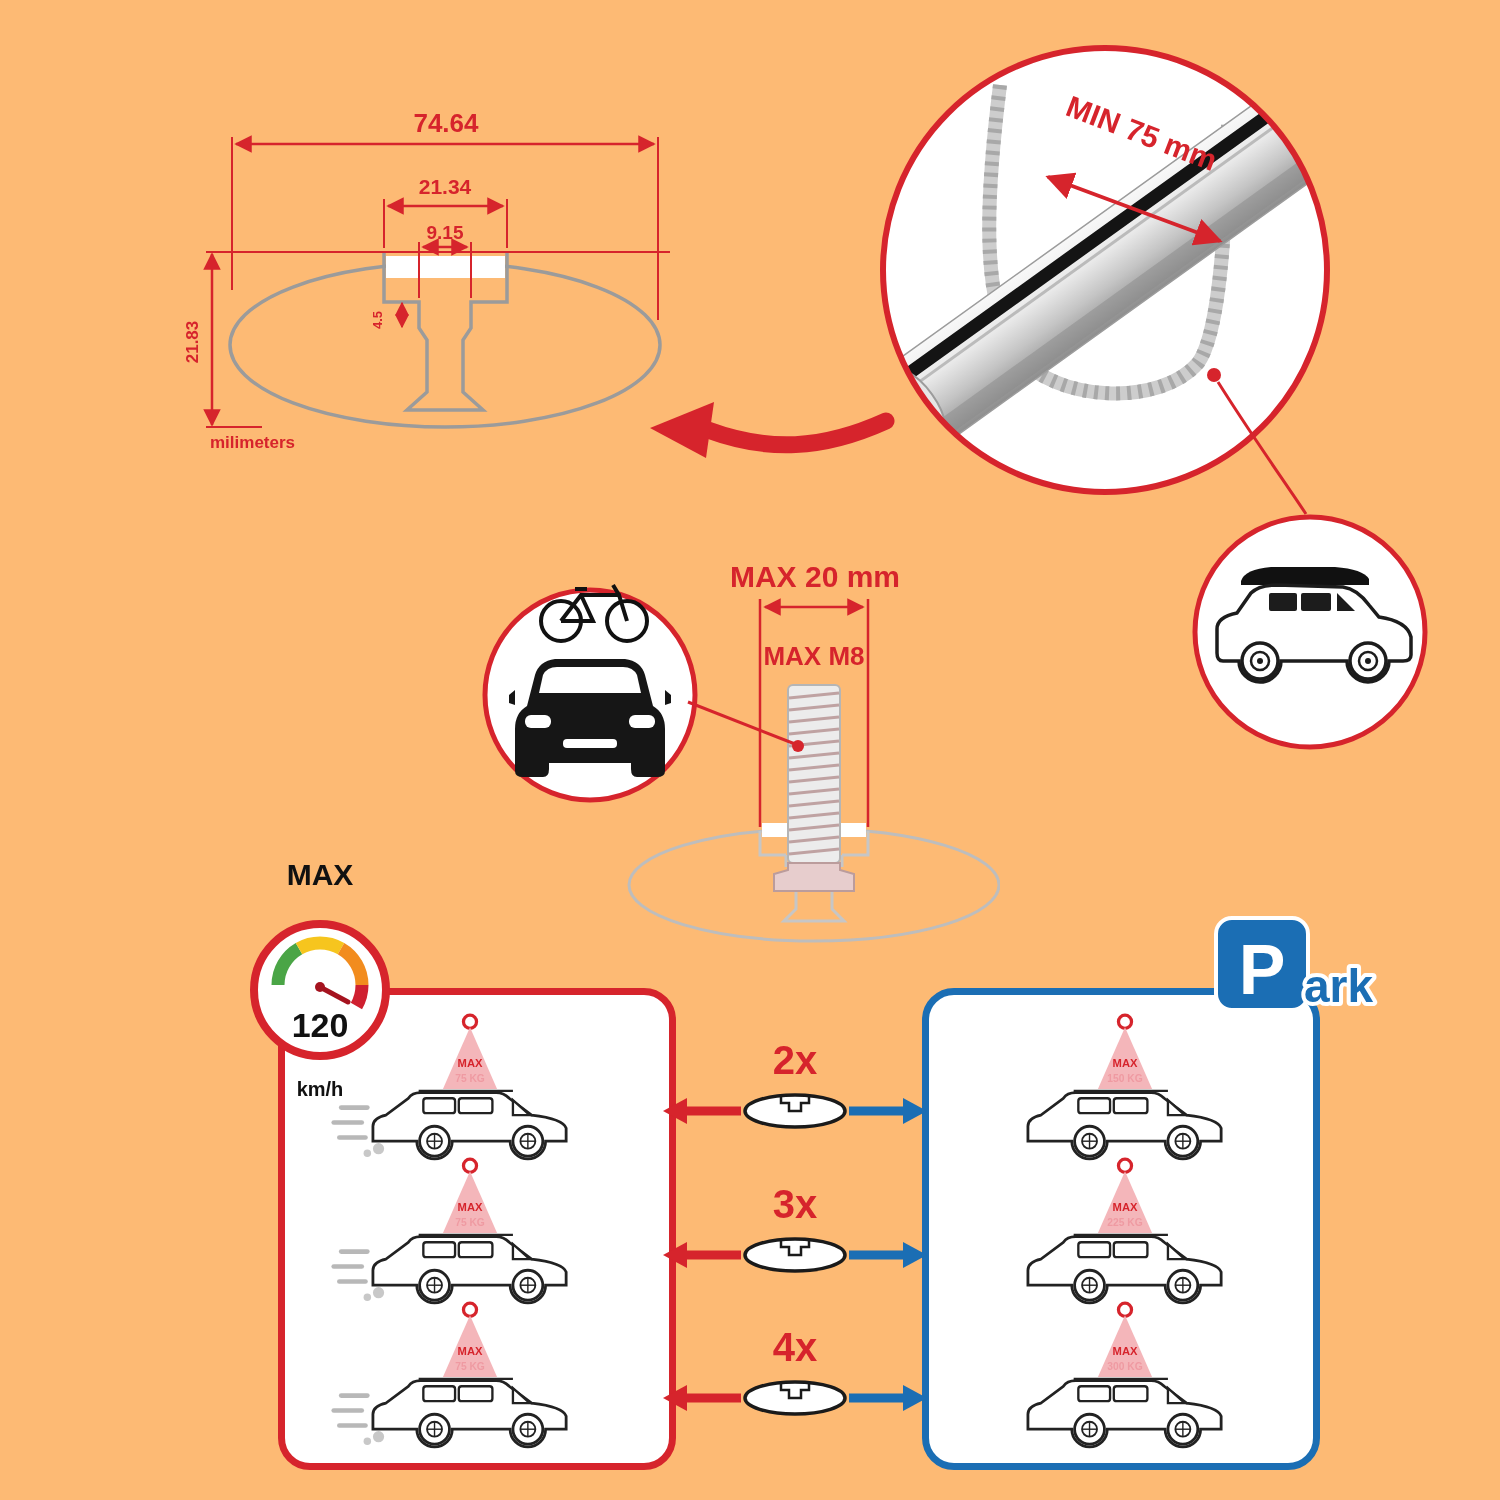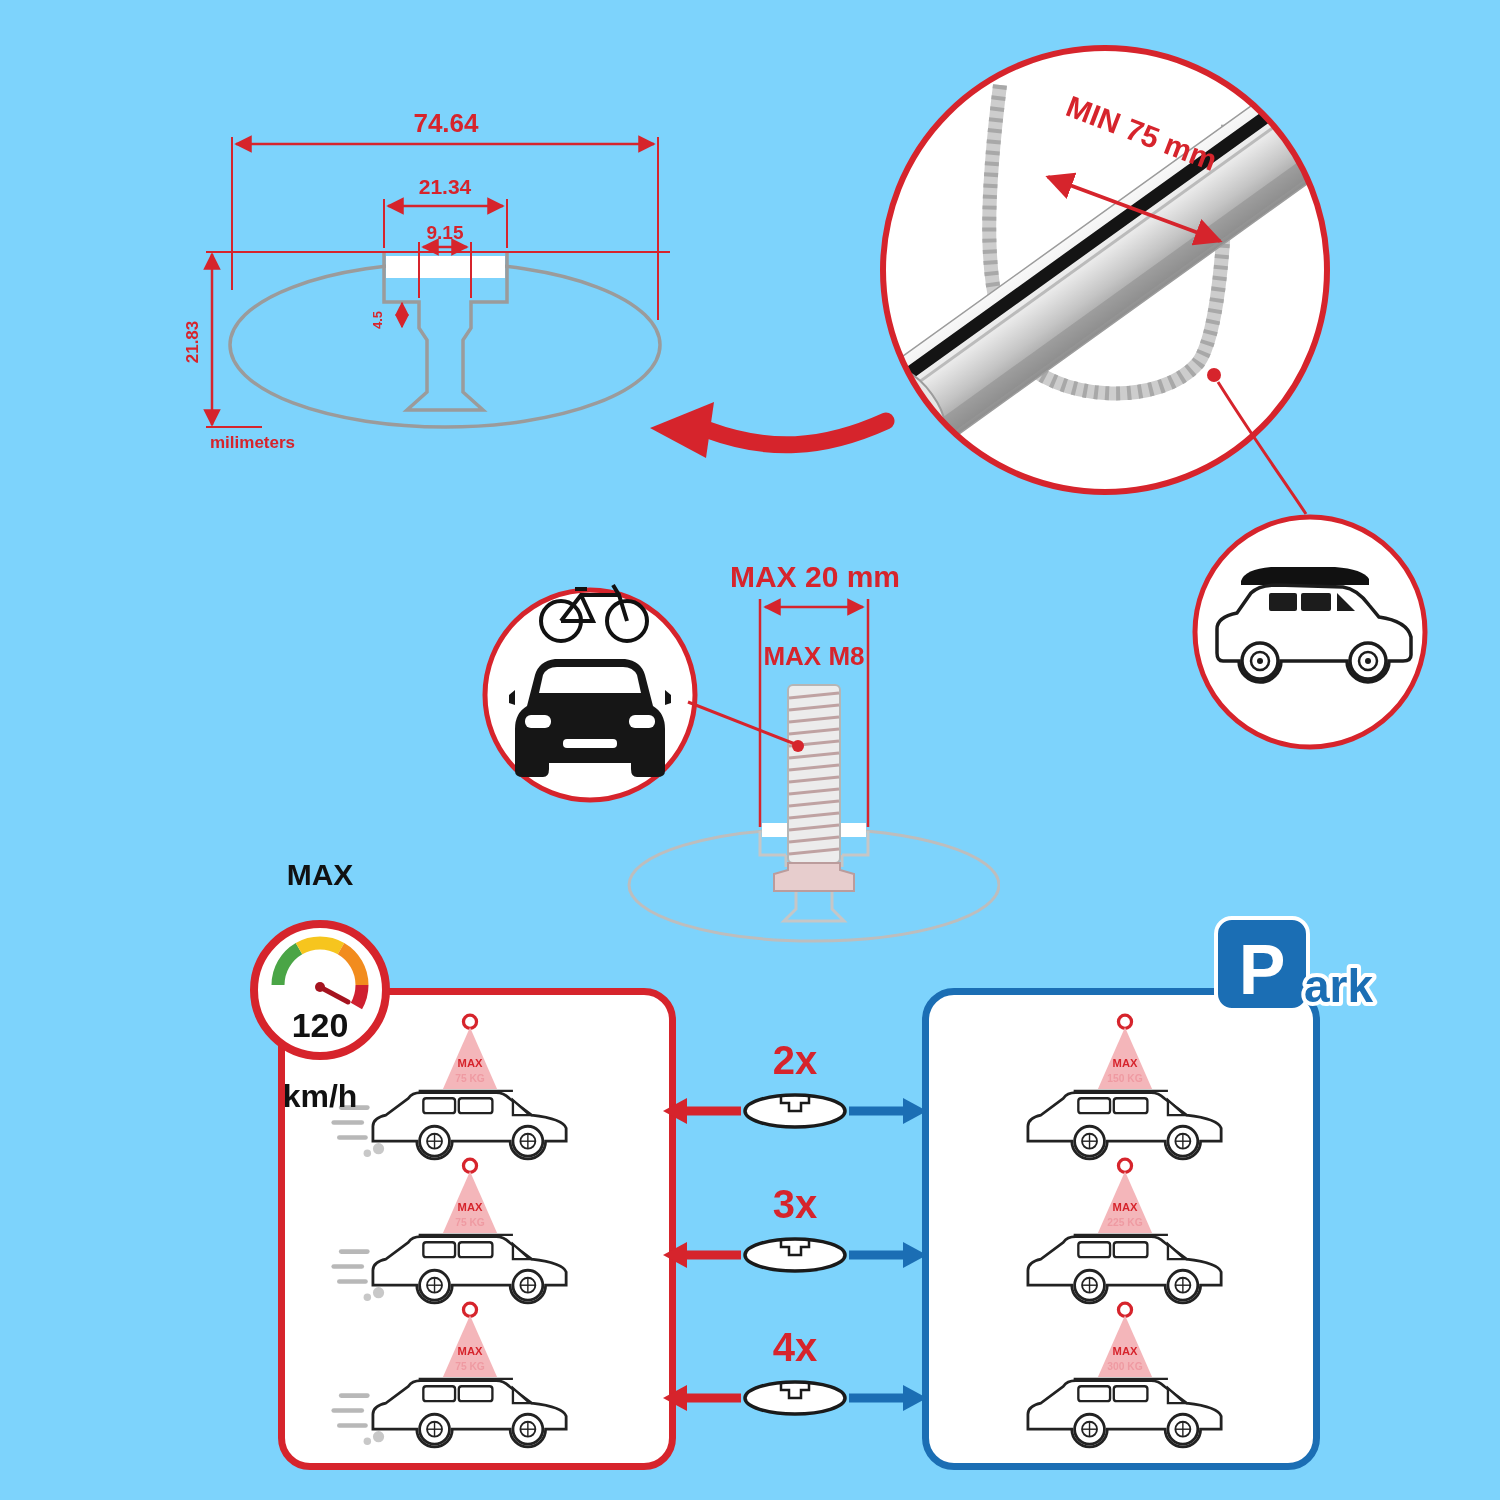--- a/index.html
+++ b/index.html
@@ -1,16 +1,16 @@
 <!DOCTYPE html>
 <html><head>
 <meta charset="utf-8">
 <style>
   html,body{margin:0;padding:0;background:#fff}
-  #canvas{position:relative;width:1500px;height:1500px;background:#7dd3fc;overflow:hidden;
+  #canvas{position:relative;width:1500px;height:1500px;background:#fdba74;overflow:hidden;
           font-family:"Liberation Sans",sans-serif}
   .abs{position:absolute}
   svg text{font-family:"Liberation Sans",sans-serif}
   .panel{position:absolute;width:384px;height:468px;border-radius:32px;background:#fff}
   .panel-red{border:7px solid #d6242c;left:278px;top:988px}
   .panel-blue{border:7px solid #1b6eb4;left:922px;top:988px}
   .lbl{position:absolute;font-weight:bold;color:#111;text-align:center}
 </style>
 </head>
 <body>
@@ -289,21 +289,21 @@
   <svg class="abs" style="left:235px;top:905px" width="170" height="170" viewBox="0 0 170 170">
     <circle cx="85" cy="85" r="66" fill="#fff" stroke="#d6242c" stroke-width="8"></circle>
     <path d="M43,80 A42,42 0 0 1 64,43.6" fill="none" stroke="#4aa546" stroke-width="13"></path>
     <path d="M64,43.6 A42,42 0 0 1 106,43.6" fill="none" stroke="#f6c51e" stroke-width="13"></path>
     <path d="M106,43.6 A42,42 0 0 1 127,80" fill="none" stroke="#f28c1e" stroke-width="13"></path>
     <path d="M127,80 A42,42 0 0 1 121.4,101" fill="none" stroke="#cf2030" stroke-width="13"></path>
     <line x1="85" y1="82" x2="113" y2="97" stroke="#a5131f" stroke-width="5" stroke-linecap="round"></line>
     <circle cx="85" cy="82" r="5" fill="#a5131f"></circle>
     <text x="85" y="132" text-anchor="middle" font-size="34" font-weight="bold" fill="#111">120</text>
   </svg>
-  <div class="lbl" style="left:245px;top:1078px;width:150px;font-size:32px">km/h</div>
+  <div class="lbl" style="left:245px;top:1078px;width:150px;font-size:20px">km/h</div>
 
   <svg class="abs" style="left:0;top:0" width="1500" height="1500" viewBox="0 0 1500 1500">
     <path d="M886,421 C822,450 768,452 708,430" fill="none" stroke="#d6242c" stroke-width="17" stroke-linecap="round"></path>
     <polygon points="650,428 714,402 706,458" fill="#d6242c"></polygon>
     <path d="M1218,382 C1252,436 1282,478 1306,514" fill="none" stroke="#d6242c" stroke-width="3"></path>
     <line x1="688" y1="702" x2="795" y2="744" stroke="#d6242c" stroke-width="3"></line>
     <circle cx="798" cy="746" r="6" fill="#d6242c"></circle>
   </svg>
 
 </div>

